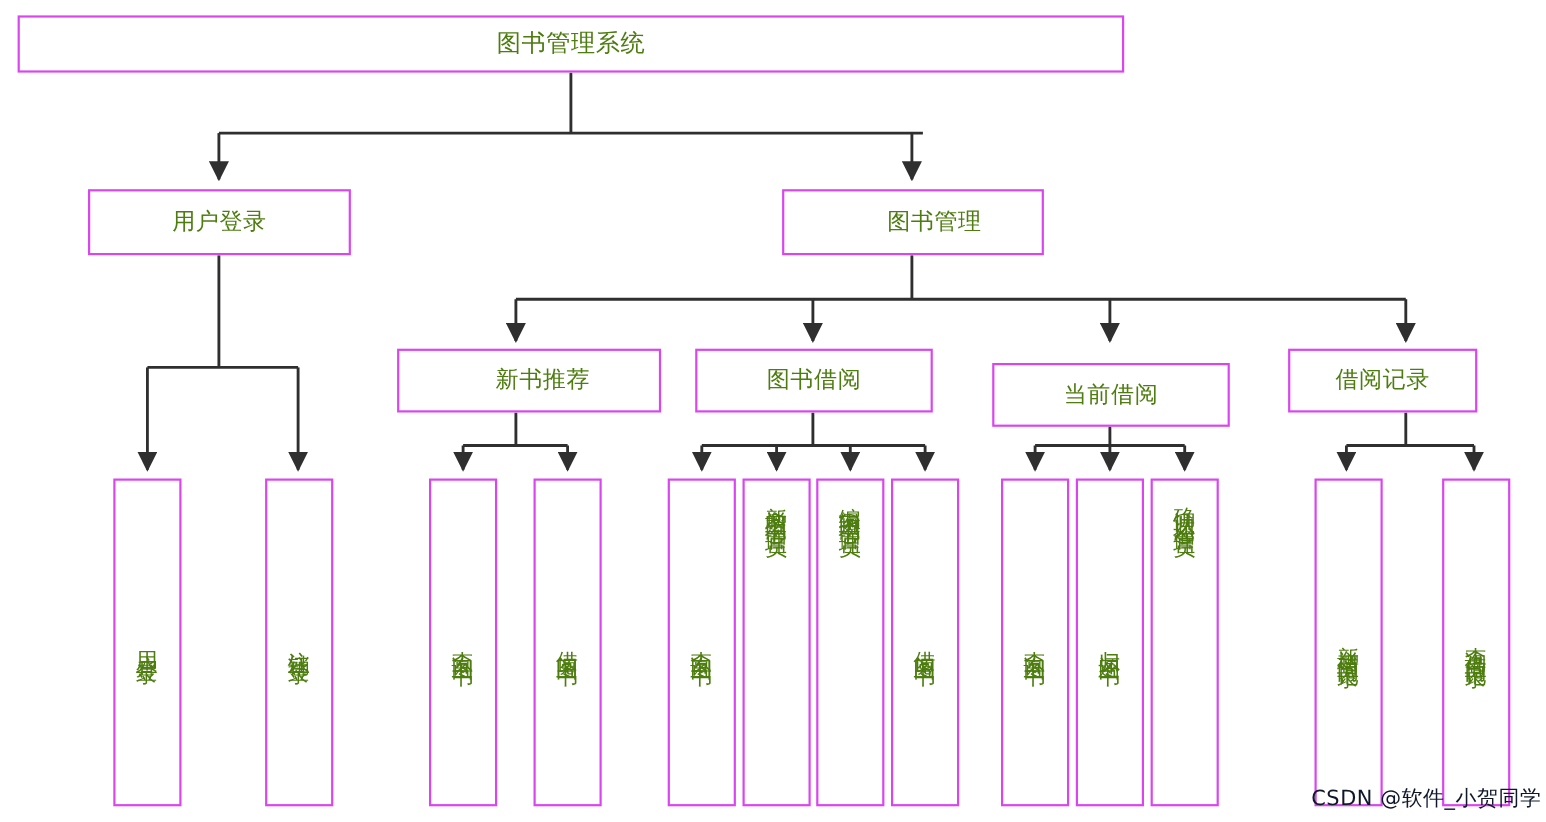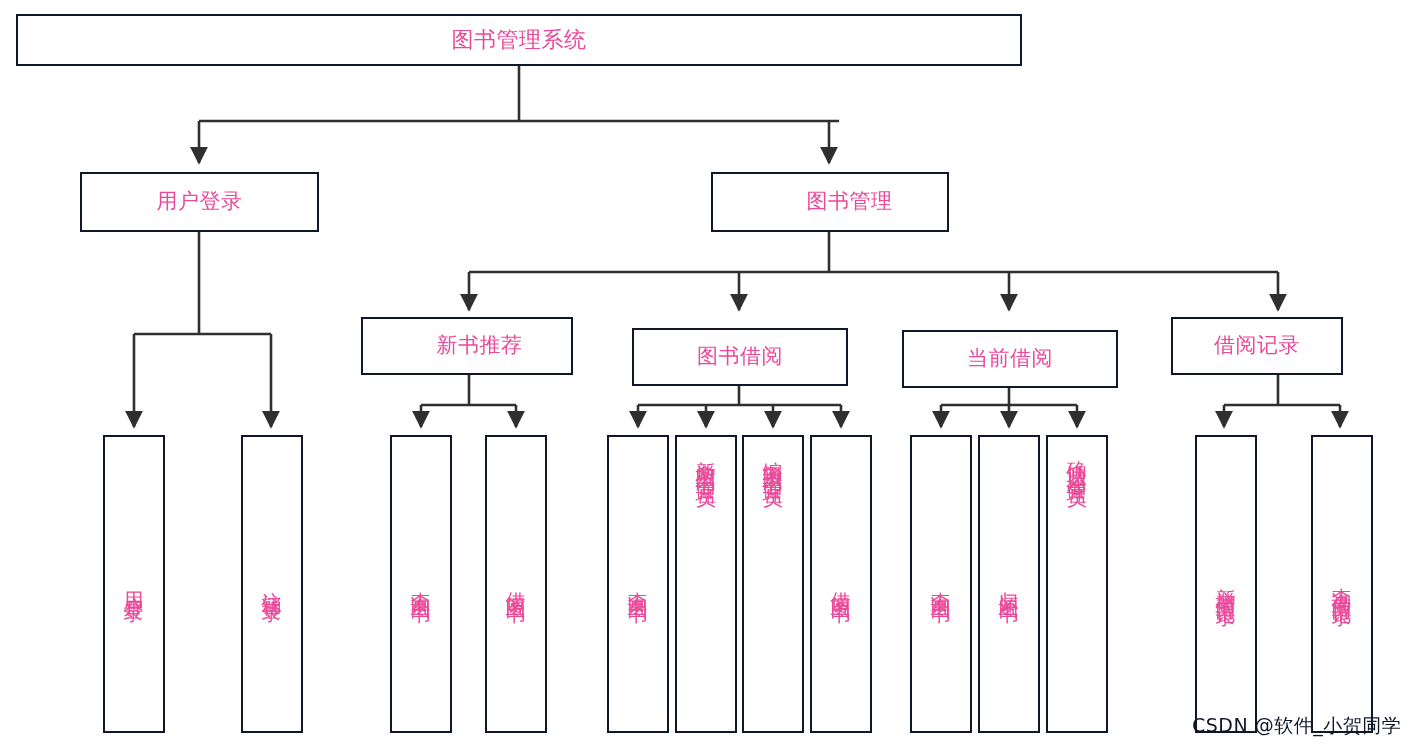--- a/index.html
+++ b/index.html
@@ -22,25 +22,25 @@
     left: 0;
     top: 0;
     width: 1405px;
     height: 747px;
     pointer-events: none;
   }
   .node {
     position: absolute;
     box-sizing: border-box;
     background: #ffffff;
-    border: 2px solid #0f172a;
+    border: 2px solid #d946ef;
     display: flex;
     align-items: center;
     justify-content: center;
-    color: #ec4899;
+    color: #4d7c0f;
   }
   .node.h {
     font-size: 21px;
     letter-spacing: 0.5px;
     line-height: 1.1;
   }
   .node.root {
     font-size: 22px;
   }
   .node.leaf {
@@ -136,24 +136,24 @@
     <span>图书管理系统</span>
   </div>
 
   <div class="node h" style="left:80px; top:172px; width:239px; height:60px;">
     <span>用户登录</span>
   </div>
   <div class="node h" style="left:711px; top:172px; width:238px; height:60px;padding-left:39px;">
     <span>图书管理</span>
   </div>
 
-  <div class="node h" style="left:361px; top:317px; width:212px; height:58px;padding-left:25px;">
+  <div class="node h" style="left:361px; top:317px; width:240px; height:58px;padding-left:25px;">
     <span>新书推荐</span>
   </div>
-  <div class="node h" style="left:632px; top:328px; width:216px; height:58px;">
+  <div class="node h" style="left:632px; top:317px; width:216px; height:58px;">
     <span>图书借阅</span>
   </div>
   <div class="node h" style="left:902px; top:330px; width:216px; height:58px;">
     <span>当前借阅</span>
   </div>
   <div class="node h" style="left:1171px; top:317px; width:172px; height:58px;">
     <span>借阅记录</span>
   </div>
 
   <div class="node leaf" style="left:103px; top:435px; width:62px; height:298px;">

